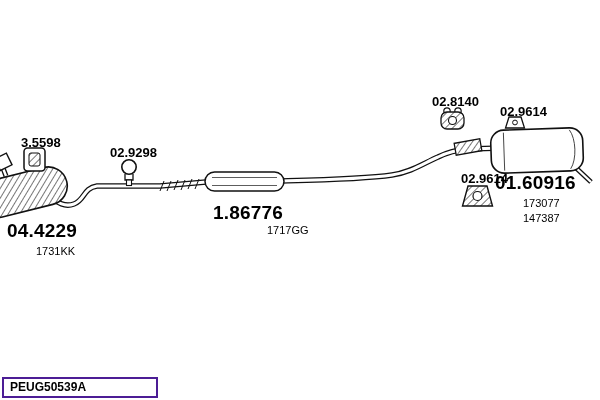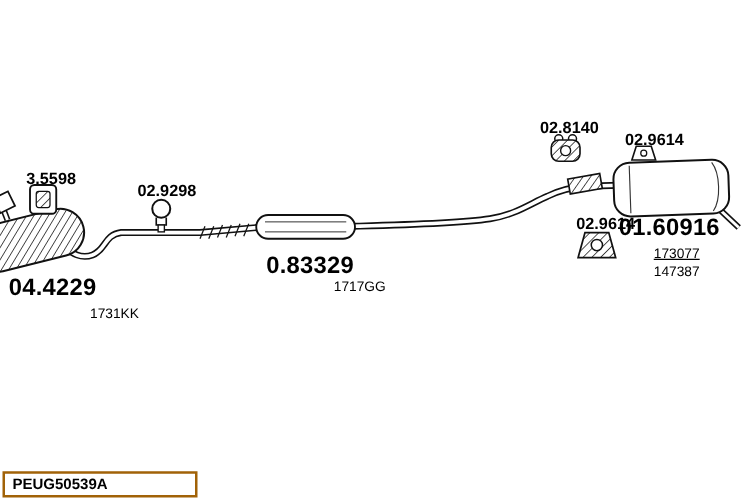--- a/index.html
+++ b/index.html
@@ -8,21 +8,21 @@
     background:#ffffff; overflow:hidden;
     font-family:"Liberation Sans", sans-serif;
   }
   .art { position:absolute; left:0; top:0; }
   .label { position:absolute; color:#000; white-space:nowrap; line-height:1.1; }
   .code-sm { font-size:13px; font-weight:700; }
   .code-lg { font-size:19px; font-weight:700; letter-spacing:0.2px; }
   .sub     { font-size:11px; font-weight:400; }
   .ref-box {
     position:absolute; left:2px; top:377px; width:146px; height:17px;
-    border:2px solid #a16207; background:#fff;
+    border:2px solid #4c1d95; background:#fff;
     font-size:12px; font-weight:700; line-height:17px; padding-left:6px;
     color:#000;
   }
 </style>
 </head>
 <body>
 
 <div class="stage">
 
   <svg class="art" width="600" height="400" viewBox="0 0 600 400">
@@ -108,32 +108,32 @@
       <path d="M468 186 L487 186 L492.5 206 L462.5 206 Z" fill="url(#hatch)" stroke="#111" stroke-width="1.4"></path>
       <circle cx="477.5" cy="196" r="4.5" fill="#fff" stroke="#111" stroke-width="1.2"></circle>
     </g>
   </svg>
 
   <div class="label code-sm" style="left:21px; top:136px;">3.5598</div>
 
   <div class="label code-sm" style="left:110px; top:146px;text-align:center;">02.9298</div>
 
   <div class="label code-lg" style="left:7px; top:221px;">04.4229</div>
-  <div class="label sub" style="left:36px; top:245px;margin-left:36px;">1731KK</div>
+  <div class="label sub" style="left:36px; top:245px;">1731KK</div>
 
-  <div class="label code-lg" style="left:213px; top:203px;">0.83329</div>
+  <div class="label code-lg" style="left:213px; top:203px;">1.86776</div>
   <div class="label sub" style="left:267px; top:224px;">1717GG</div>
 
   <div class="label code-sm" style="left:432px; top:95px;">02.8140</div>
 
   <div class="label code-sm" style="left:500px; top:105px;">02.9614</div>
 
   <div class="label code-sm" style="left:461px; top:172px;">02.9614</div>
 
   <div class="label code-lg" style="left:495px; top:173px;">01.60916</div>
-  <div class="label sub" style="left:523px; top:197px;text-decoration:underline;">173077</div>
+  <div class="label sub" style="left:523px; top:197px;">173077</div>
   <div class="label sub" style="left:523px; top:212px;">147387</div>
 
   <div class="ref-box">
     <span>PEUG50539A</span>
   </div>
 
 </div>
 
 </body></html>

